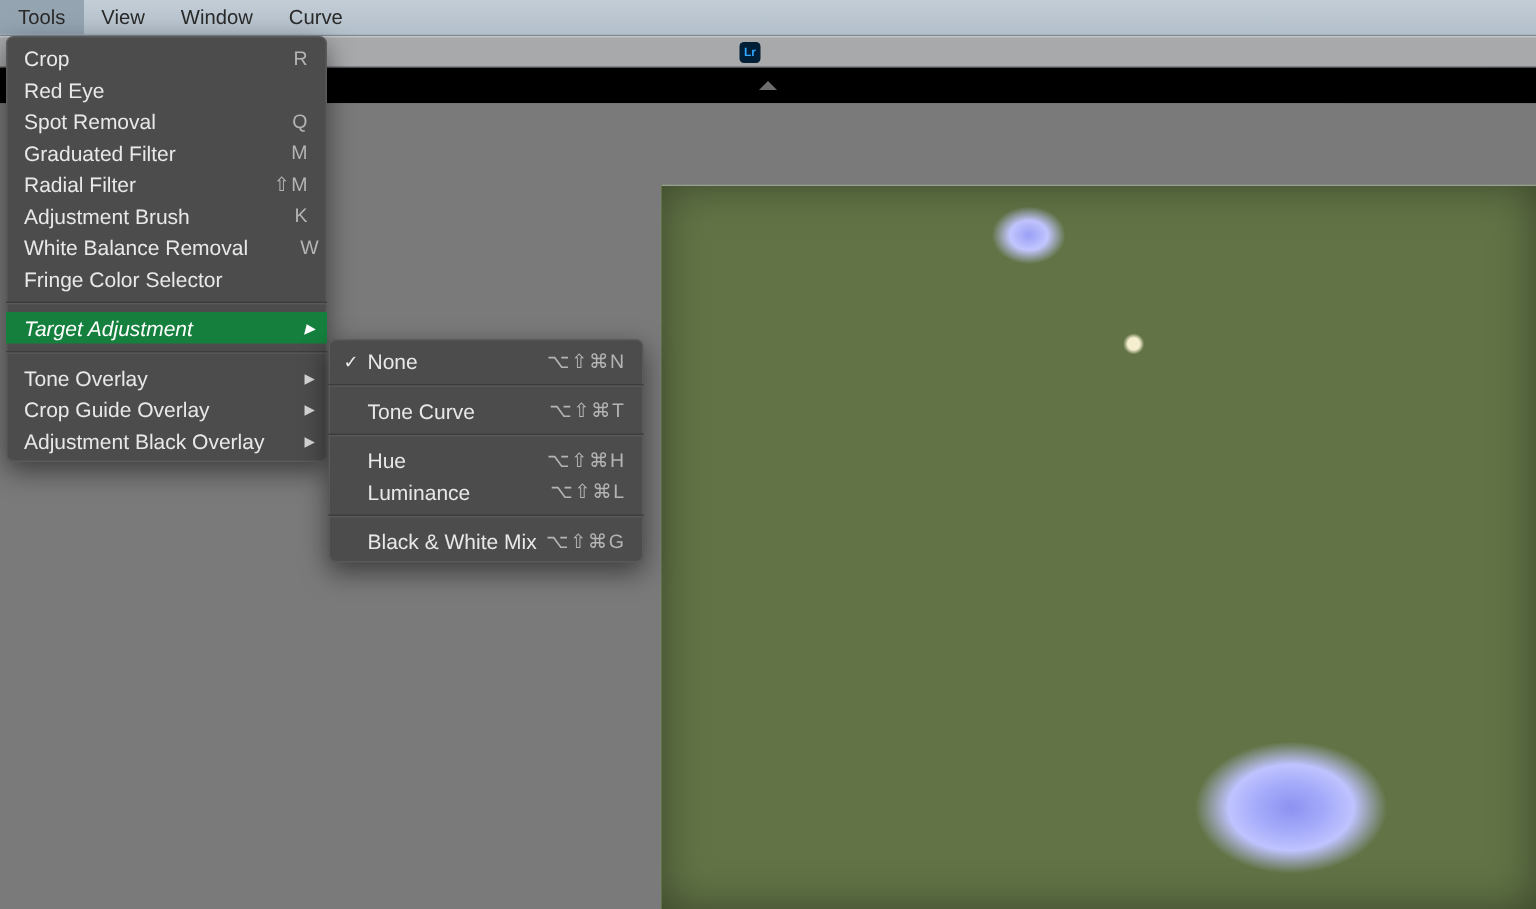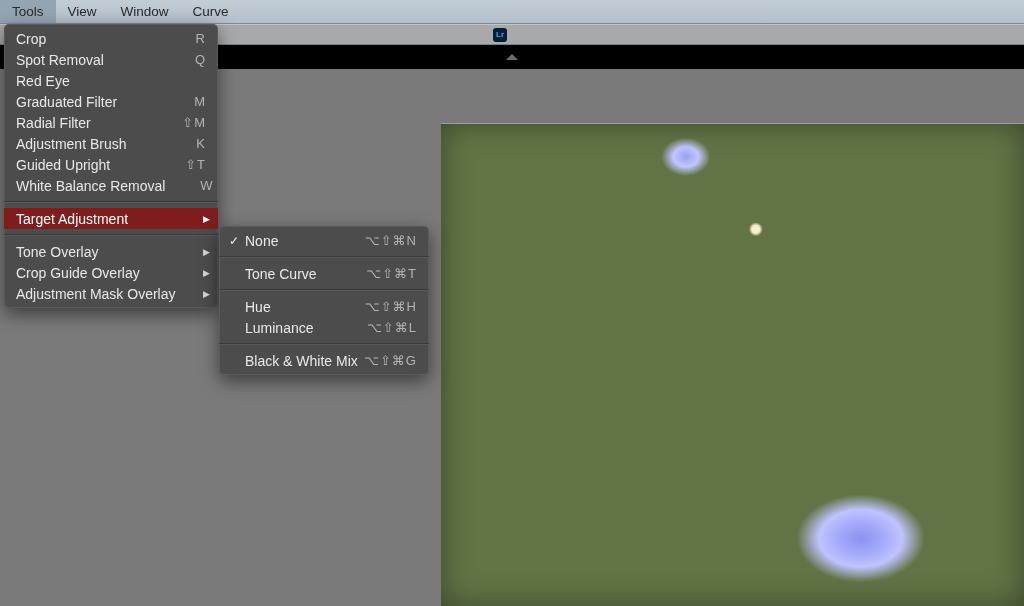--- a/index.html
+++ b/index.html
@@ -141,22 +141,23 @@
   .menu .row .arrow {
     position: absolute; right: 8px;
     font-size: 9px; color: #d5d5d5;
   }
   .menu .row .check {
     position: absolute; left: 10px;
     font-size: 12px; color: #eee;
   }
   .menu.submenu .row { padding-left: 26px; }
   .menu .row.highlight {
-    background: #7f1d1d;
+    background: #15803d;
     color: #fff;
+    font-style: italic;
   }
   .menu .row.highlight .arrow { color: #fff; }
   .menu .sep {
     margin: 5px 0;
     border-top: 1px solid #3b3b3b;
     border-bottom: 1px solid #5a5a5a;
     opacity: 0.9;
   }
 
   .menu.tools-menu {
@@ -190,62 +191,61 @@
   <div class="canvas-bg"></div>
   <div class="photo"></div>
 </div>
 
 <div class="menu tools-menu">
   <div class="row">
       <span class="label">Crop</span>
       <span class="shortcut">R</span>
     </div>
   <div class="row">
+      <span class="label">Red Eye</span>
+    </div>
+  <div class="row">
       <span class="label">Spot Removal</span>
       <span class="shortcut">Q</span>
     </div>
   <div class="row">
-      <span class="label">Red Eye</span>
-    </div>
-  <div class="row">
       <span class="label">Graduated Filter</span>
       <span class="shortcut">M</span>
     </div>
   <div class="row">
       <span class="label">Radial Filter</span>
       <span class="shortcut">⇧M</span>
     </div>
   <div class="row">
       <span class="label">Adjustment Brush</span>
       <span class="shortcut">K</span>
     </div>
   <div class="row">
-      <span class="label">Guided Upright</span>
-      <span class="shortcut">⇧T</span>
-    </div>
-  <div class="row">
       <span class="label">White Balance Removal</span>
       <span class="shortcut">W</span>
+    </div>
+  <div class="row">
+      <span class="label">Fringe Color Selector</span>
     </div>
   <div class="sep"></div>
   <div class="row highlight">
     <span class="label">Target Adjustment</span>
     <span class="arrow">▶</span>
   </div>
   <div class="sep"></div>
   <div class="row">
       <span class="label">Tone Overlay</span>
       <span class="arrow">▶</span>
     </div>
   <div class="row">
       <span class="label">Crop Guide Overlay</span>
       <span class="arrow">▶</span>
     </div>
   <div class="row">
-      <span class="label">Adjustment Mask Overlay</span>
+      <span class="label">Adjustment Black Overlay</span>
       <span class="arrow">▶</span>
     </div>
 </div>
 
 <div class="menu submenu">
   <div class="row">
     <span class="check">✓</span>
     <span class="label">None</span>
     <span class="shortcut">⌥⇧⌘N</span>
   </div>

